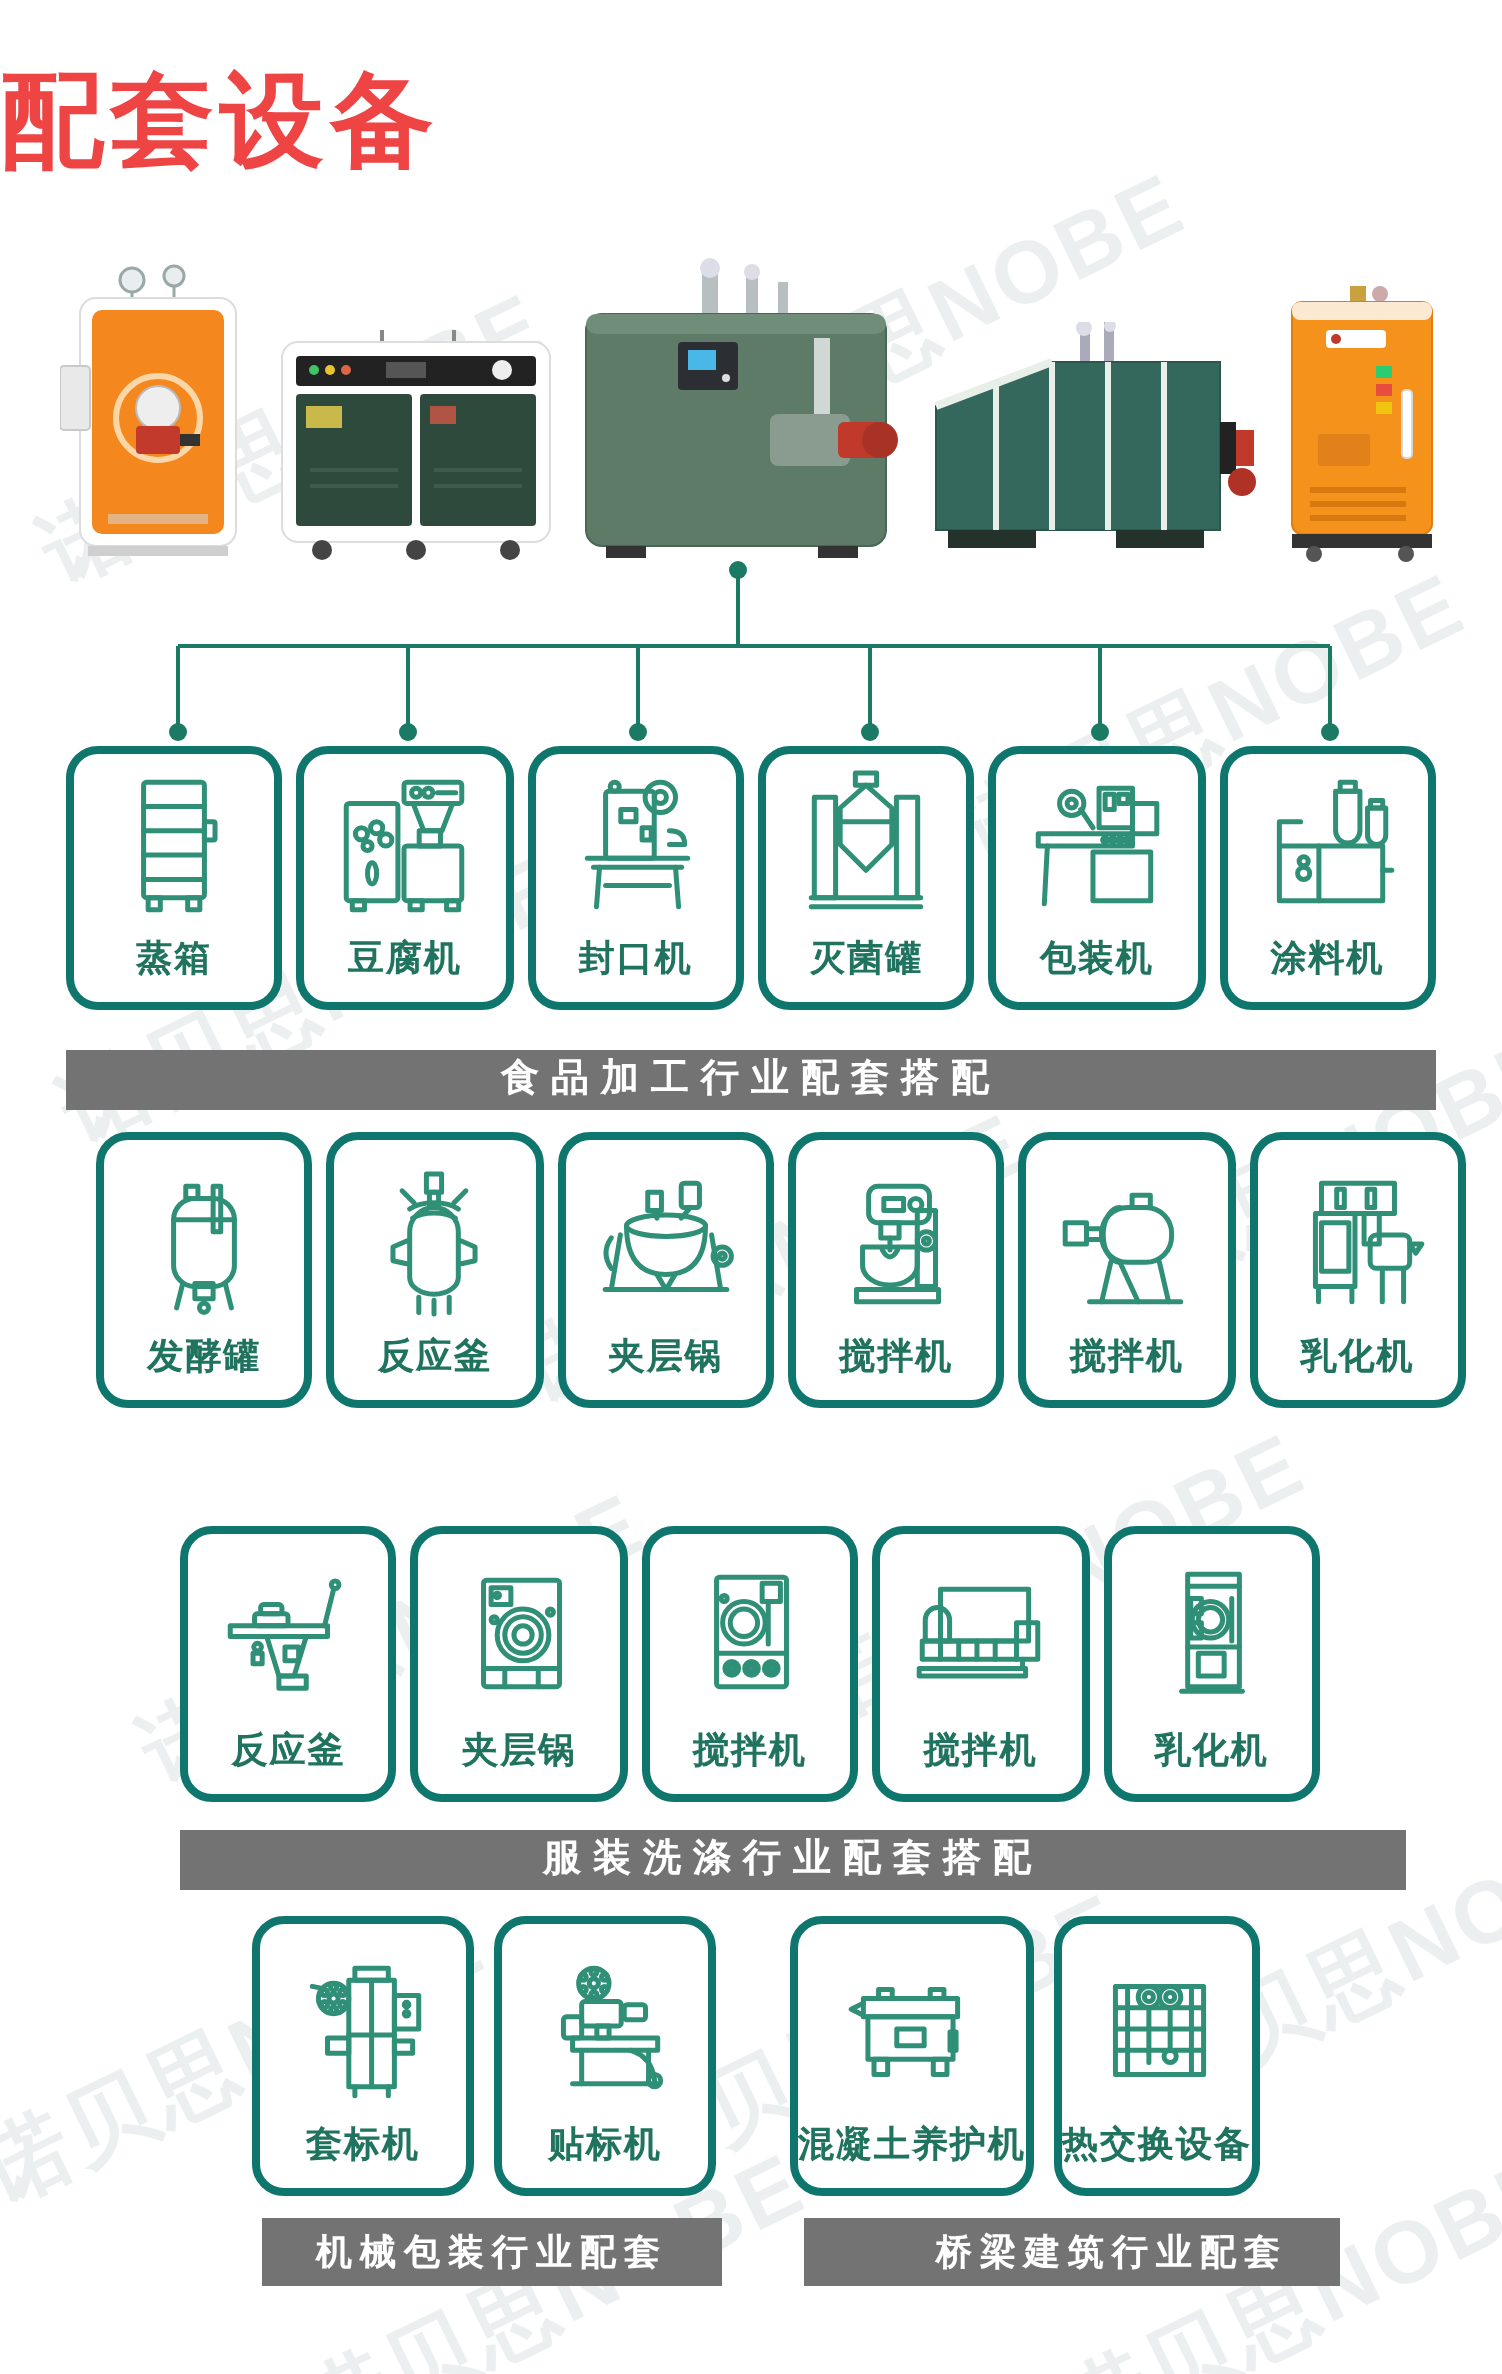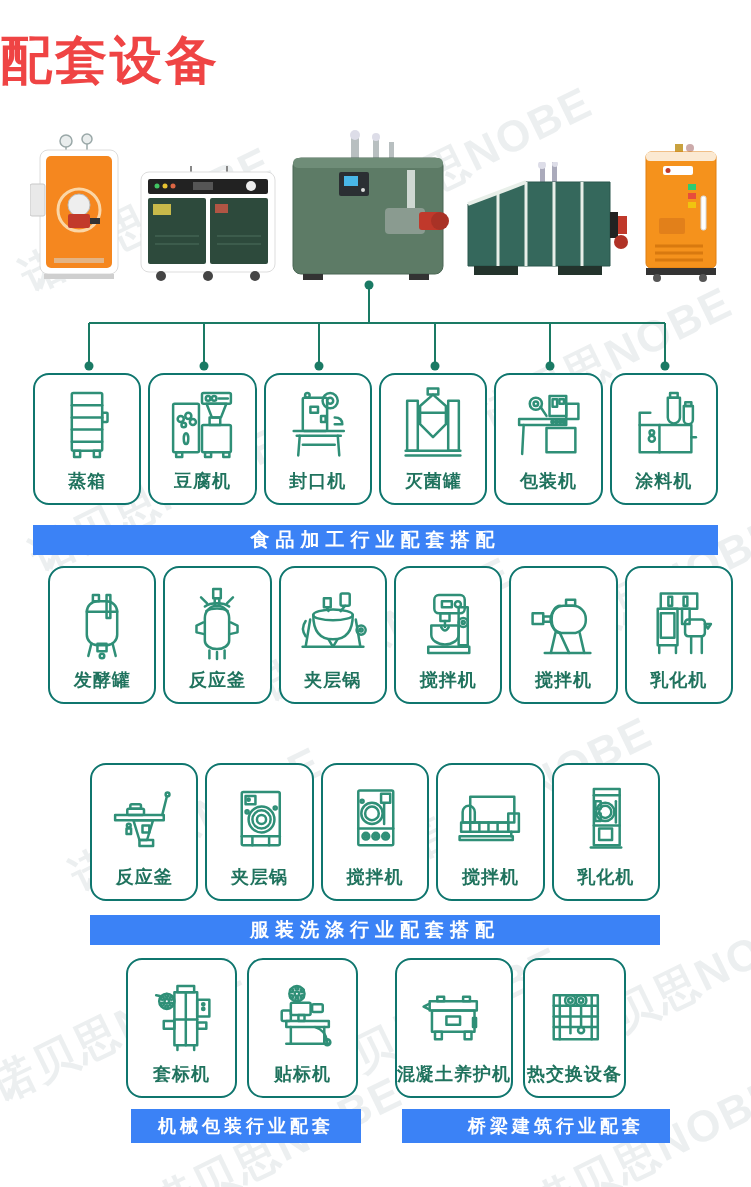--- a/index.html
+++ b/index.html
@@ -6,33 +6,33 @@
   #page{position:relative;width:751px;height:1187px;background:#fff;overflow:hidden;margin:0 auto;}
   .wm{position:absolute;font-weight:bold;font-size:44px;color:rgba(168,180,186,0.22);
       transform:rotate(-26deg);white-space:nowrap;pointer-events:none;letter-spacing:2px;z-index:1;}
   #title{position:absolute;top:26px;left:0;width:751px;
          font-size:52px;font-weight:bold;color:#ef4444;letter-spacing:3px;z-index:2;}
   #machines{position:absolute;top:132px;left:30px;width:691px;height:154px;
             display:flex;justify-content:space-between;align-items:flex-end;z-index:2;}
   .machine{flex:0 0 auto;}
   #connector{position:absolute;top:278px;left:0;z-index:2;}
   .erow{position:absolute;display:flex;gap:7px;z-index:2;}
-  .ebox{flex:1 1 0;background:#fff;border:2px solid #0f766e;border-radius:16px;
+  .ebox{flex:1 1 0;background:#fff;border:4px solid #0f766e;border-radius:16px;
         display:flex;flex-direction:column;align-items:center;justify-content:flex-end;
         padding-bottom:10px;box-sizing:border-box;}
   .ebox .eicon{width:76px;height:84px;margin-bottom:2px;}
   .ebox .eicon svg{width:100%;height:100%;}
   .elabel{font-size:18px;font-weight:bold;color:#20735e;letter-spacing:1px;white-space:nowrap;}
-  .banner{position:absolute;background:#3b82f6;color:#ffffff;text-align:center;
+  .banner{position:absolute;background:#737373;color:#ffffff;text-align:center;
           font-weight:bold;z-index:2;}
   .banner.big{height:30px;line-height:30px;font-size:19px;letter-spacing:6px;}
   .banner.small{height:34px;line-height:34px;font-size:18px;letter-spacing:4px;}
   #banner-0{top:525px;left:33px;width:685px;}
   #banner-1{top:719px;left:147px;width:457px;}
-  #banner-2{top:915px;left:90px;width:570px;}
+  #banner-2{top:915px;left:90px;width:613px;}
   #row-0{top:373px;left:33px;width:685px;height:132px;}
   #row-1{top:566px;left:33px;width:685px;height:138px;margin-left:15px;}
   #row-2{top:763px;left:90px;width:570px;height:138px;}
   #bgroup-0{top:958px;left:126px;width:232px;height:140px;gap:10px;}
   #bgroup-1{top:958px;left:395px;width:231px;height:140px;gap:10px;}
   #bbanner-0{top:1109px;left:131px;width:230px;}
   #bbanner-1{top:1102px;left:402px;width:228px;top:1109px;padding-left:40px;}
   .eicon svg *{vector-effect:non-scaling-stroke;}
 </style>
 </head>

